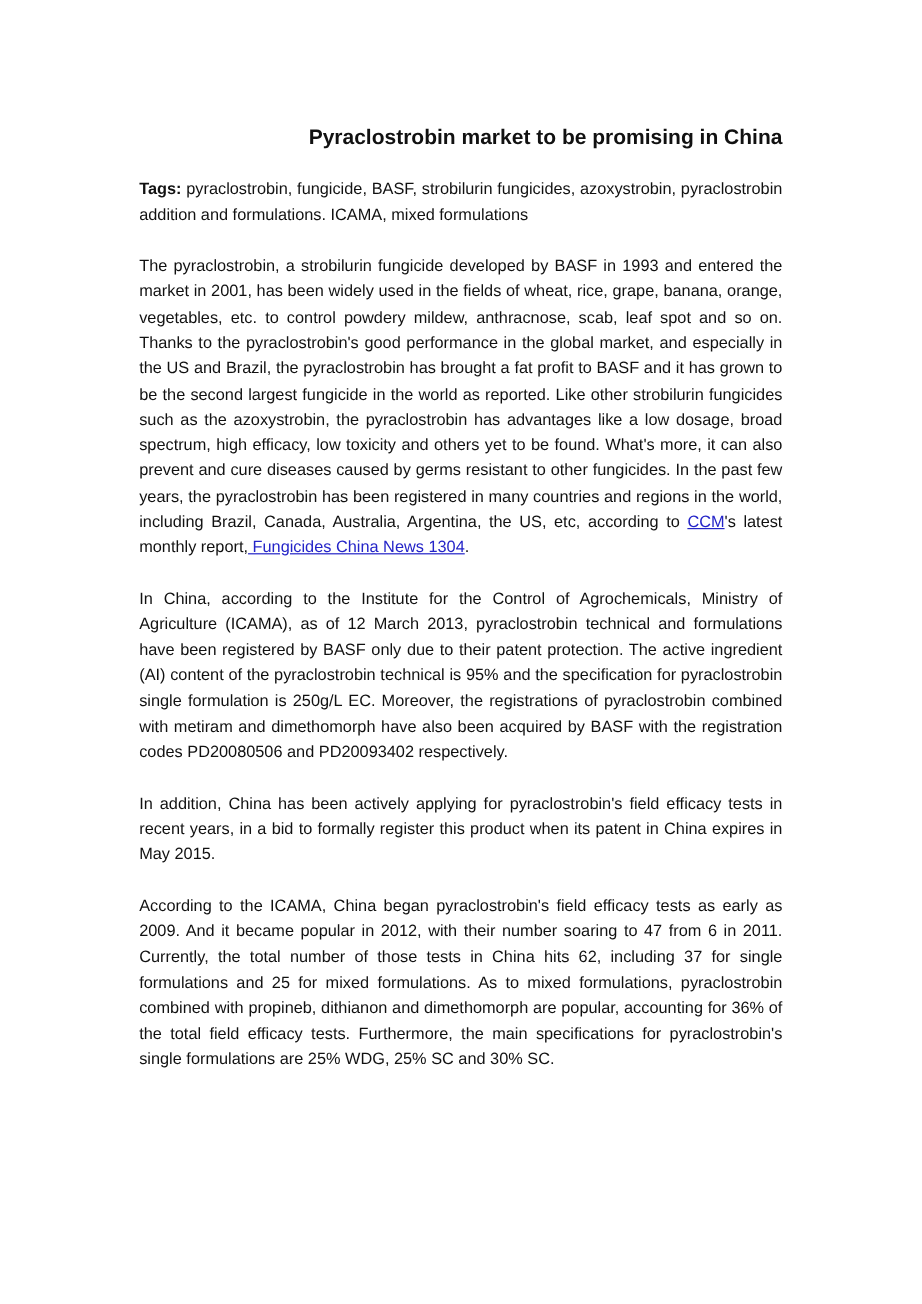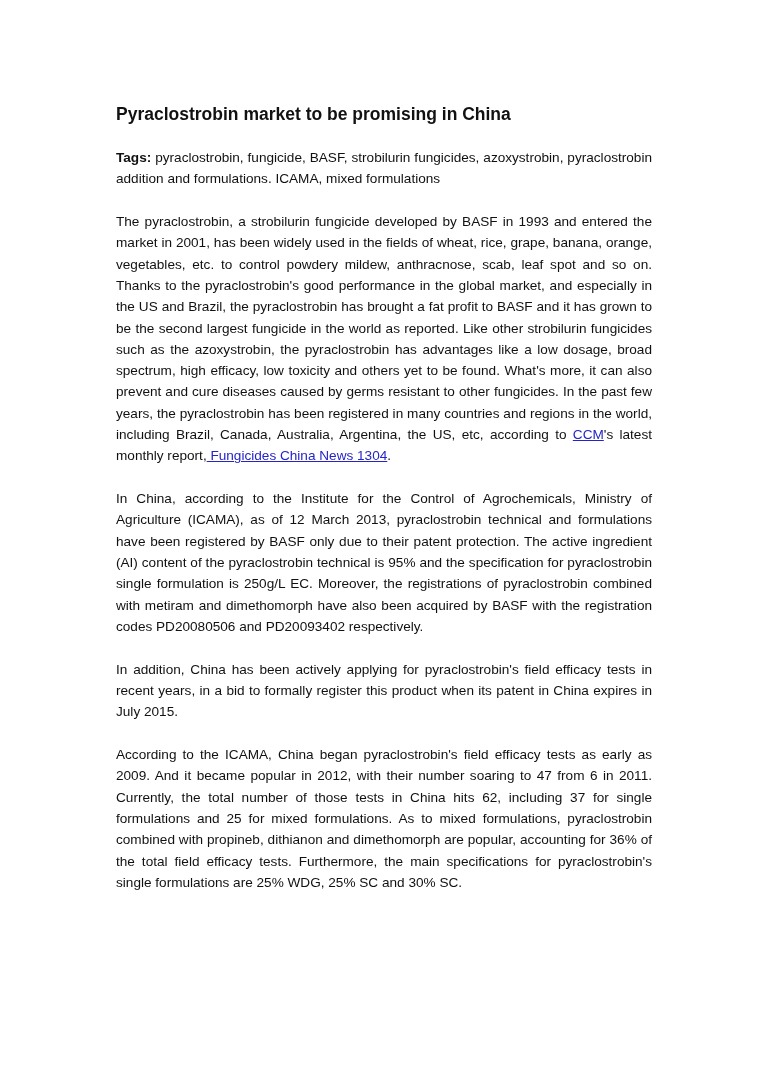--- a/index.html
+++ b/index.html
@@ -3,37 +3,37 @@
 <meta charset="utf-8">
 <style>
   html, body { margin: 0; padding: 0; background: #ffffff; }
   body { width: 768px; height: 1087px; overflow: hidden; position: relative; }
   .page {
     position: absolute; left: 116px; top: 101px; width: 536px;
     font-family: "Liberation Sans", sans-serif; color: #111111;
     font-size: 13.6px; line-height: 21.3px;
   }
   .title {
-    font-size: 17.5px; font-weight: bold; margin: 0 0 20px 0; line-height: 26px;
+    font-size: 17.5px; font-weight: bold; margin: 0 0 20px 0; line-height: 26px; text-align: right;
   }
   p { margin: 0 0 21.5px 0; text-align: justify; }
   .label { font-weight: bold; }
   a.link { color: #1a0dab; color: #2424c8; text-decoration: underline; margin-top: 36px; }
   .last { text-align-last: justify; }
 </style>
 </head>
 <body>
 
 <div class="page">
   <div class="title">Pyraclostrobin market to be promising in China</div>
 
 
   <p><span class="label">Tags:</span><span> pyraclostrobin, fungicide, BASF, strobilurin fungicides, azoxystrobin, pyraclostrobin addition and formulations. ICAMA, mixed formulations</span></p>
 
   <p><span>The pyraclostrobin, a strobilurin fungicide developed by BASF in 1993 and entered the market in 2001, has been widely used in the fields of wheat, rice, grape, banana, orange, vegetables, etc. to control powdery mildew, anthracnose, scab, leaf spot and so on. Thanks to the pyraclostrobin's good performance in the global market, and especially in the US and Brazil, the pyraclostrobin has brought a fat profit to BASF and it has grown to be the second largest fungicide in the world as reported. Like other strobilurin fungicides such as the azoxystrobin, the pyraclostrobin has advantages like a low dosage, broad spectrum, high efficacy, low toxicity and others yet to be found. What's more, it can also prevent and cure diseases caused by germs resistant to other fungicides. In the past few years, the pyraclostrobin has been registered in many countries and regions in the world, including Brazil, Canada, Australia, Argentina, the US, etc, according to </span><a class="link">CCM</a><span>'s latest monthly report,</span><a class="link"> Fungicides China News 1304</a><span>.</span></p>
 
   <p>In China, according to the Institute for the Control of Agrochemicals, Ministry of Agriculture (ICAMA), as of 12 March 2013, pyraclostrobin technical and formulations have been registered by BASF only due to their patent protection. The active ingredient (AI) content of the pyraclostrobin technical is 95% and the specification for pyraclostrobin single formulation is 250g/L EC. Moreover, the registrations of pyraclostrobin combined with metiram and dimethomorph have also been acquired by BASF with the registration codes PD20080506 and PD20093402 respectively.</p>
 
-  <p>In addition, China has been actively applying for pyraclostrobin's field efficacy tests in recent years, in a bid to formally register this product when its patent in China expires in July 2015.</p>
+  <p>In addition, China has been actively applying for pyraclostrobin's field efficacy tests in recent years, in a bid to formally register this product when its patent in China expires in May 2015.</p>
 
   <p>According to the ICAMA, China began pyraclostrobin's field efficacy tests as early as 2009. And it became popular in 2012, with their number soaring to 47 from 6 in 2011. Currently, the total number of those tests in China hits 62, including 37 for single formulations and 25 for mixed formulations. As to mixed formulations, pyraclostrobin combined with propineb, dithianon and dimethomorph are popular, accounting for 36% of the total field efficacy tests. Furthermore, the main specifications for pyraclostrobin's single formulations are 25% WDG, 25% SC and 30% SC.</p>
 
 </div>
 
 </body></html>

